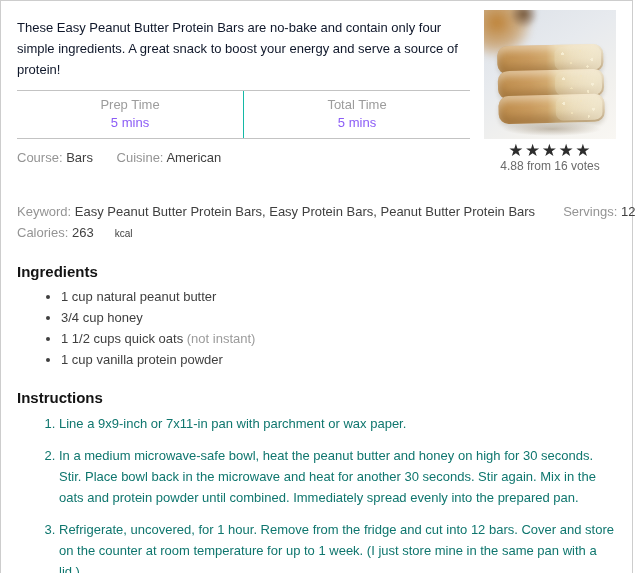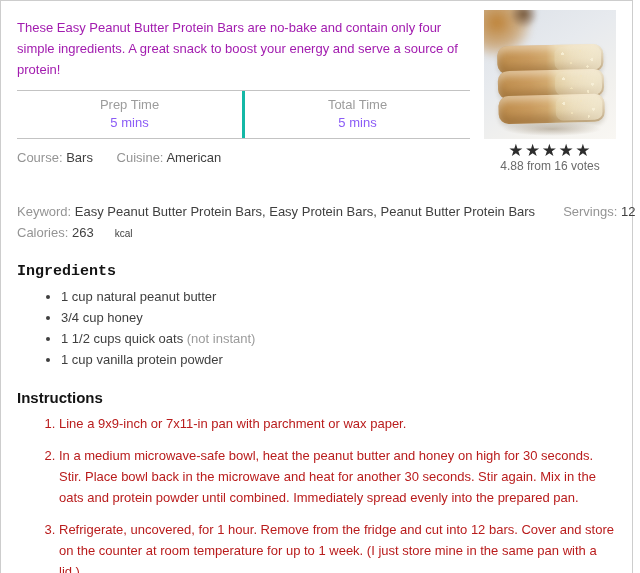--- a/index.html
+++ b/index.html
@@ -17,27 +17,27 @@
     padding: 9px 16px 13px 16px;
   }
   
   .header-row { display: flex; align-items: flex-start; }
   .header-left { flex: 1; min-width: 0; margin-right: 14px; }
   .recipe-title {
     margin: 0; padding-top: 2px;
     font-size: 21px; line-height: 1.25; font-weight: 700; color: #141414;
     letter-spacing: 0.2px;
   }
-  .recipe-desc { margin: 7px 0 0 0; color: #a21caf; line-height: 1.63; }
+  .recipe-desc { margin: 7px 0 0 0; color: #0f172a; line-height: 1.63; }
   .times {
     display: flex; margin-top: 9px;
     border-top: 1px solid #c3c3c3; border-bottom: 1px solid #c3c3c3;
   }
   .time-col { flex: 1; text-align: center; padding: 6px 0 8px; }
-  .time-col.first { border-right: 3px solid #14b8a6; }
+  .time-col.first { border-right: 1px solid #14b8a6; }
   .time-label { color: #9c9c9c; }
   .time-value { color: #8b5cf6; margin-top: 3px; }
   .meta-row { margin-top: 11px; }
   .meta-item { margin-right: 20px; }
   .label { color: #949494; }
   .value { color: #3f3f3f; }
   .unit { font-size: 10px; color: #3f3f3f; margin-left: 21px; }
   .unit.spaced { margin-left: 4px; }
 
   
@@ -80,27 +80,27 @@
   .votes { text-align: center; font-size: 12px; color: #6a6a6a; }
 
   
   .kw-row { display: flex; margin-top: 29px; line-height: 1.6; }
   .kw-item { flex: none; }
   .kw-gap { width: 28px; flex: none; }
   .cal-row { line-height: 1.6; }
 
   
   .section-heading { margin: 0; font-size: 15px; font-weight: 700; color: #141414; }
-  .ingredients-heading { margin-top: 19px; font-family: Liberation Mono, monospace; }
+  .ingredients-heading { margin-top: 19px; }
   .ingredients-list { margin: 6px 0 0 0; padding-left: 44px; }
   .ingredients-list li { line-height: 21px; color: #3f3f3f; }
   .ingredient-note { color: #9b9b9b; text-align: center; }
   .instructions-heading { margin-top: 19px; }
   .instructions-list { margin: 7px 0 0 0; padding-left: 42px; }
-  .instructions-list li { line-height: 21px; margin-bottom: 11px; color: #b91c1c; }
+  .instructions-list li { line-height: 21px; margin-bottom: 11px; color: #0f766e; }
   .instructions-list li:last-child { margin-bottom: 0; }
 </style>
 </head>
 <body>
 
 <div class="card">
 
   <div class="header-row">
     <div class="header-left">
       <p class="recipe-desc">These Easy Peanut Butter Protein Bars are no-bake and contain only four simple ingredients. A great snack to boost your energy and serve a source of protein!</p>

